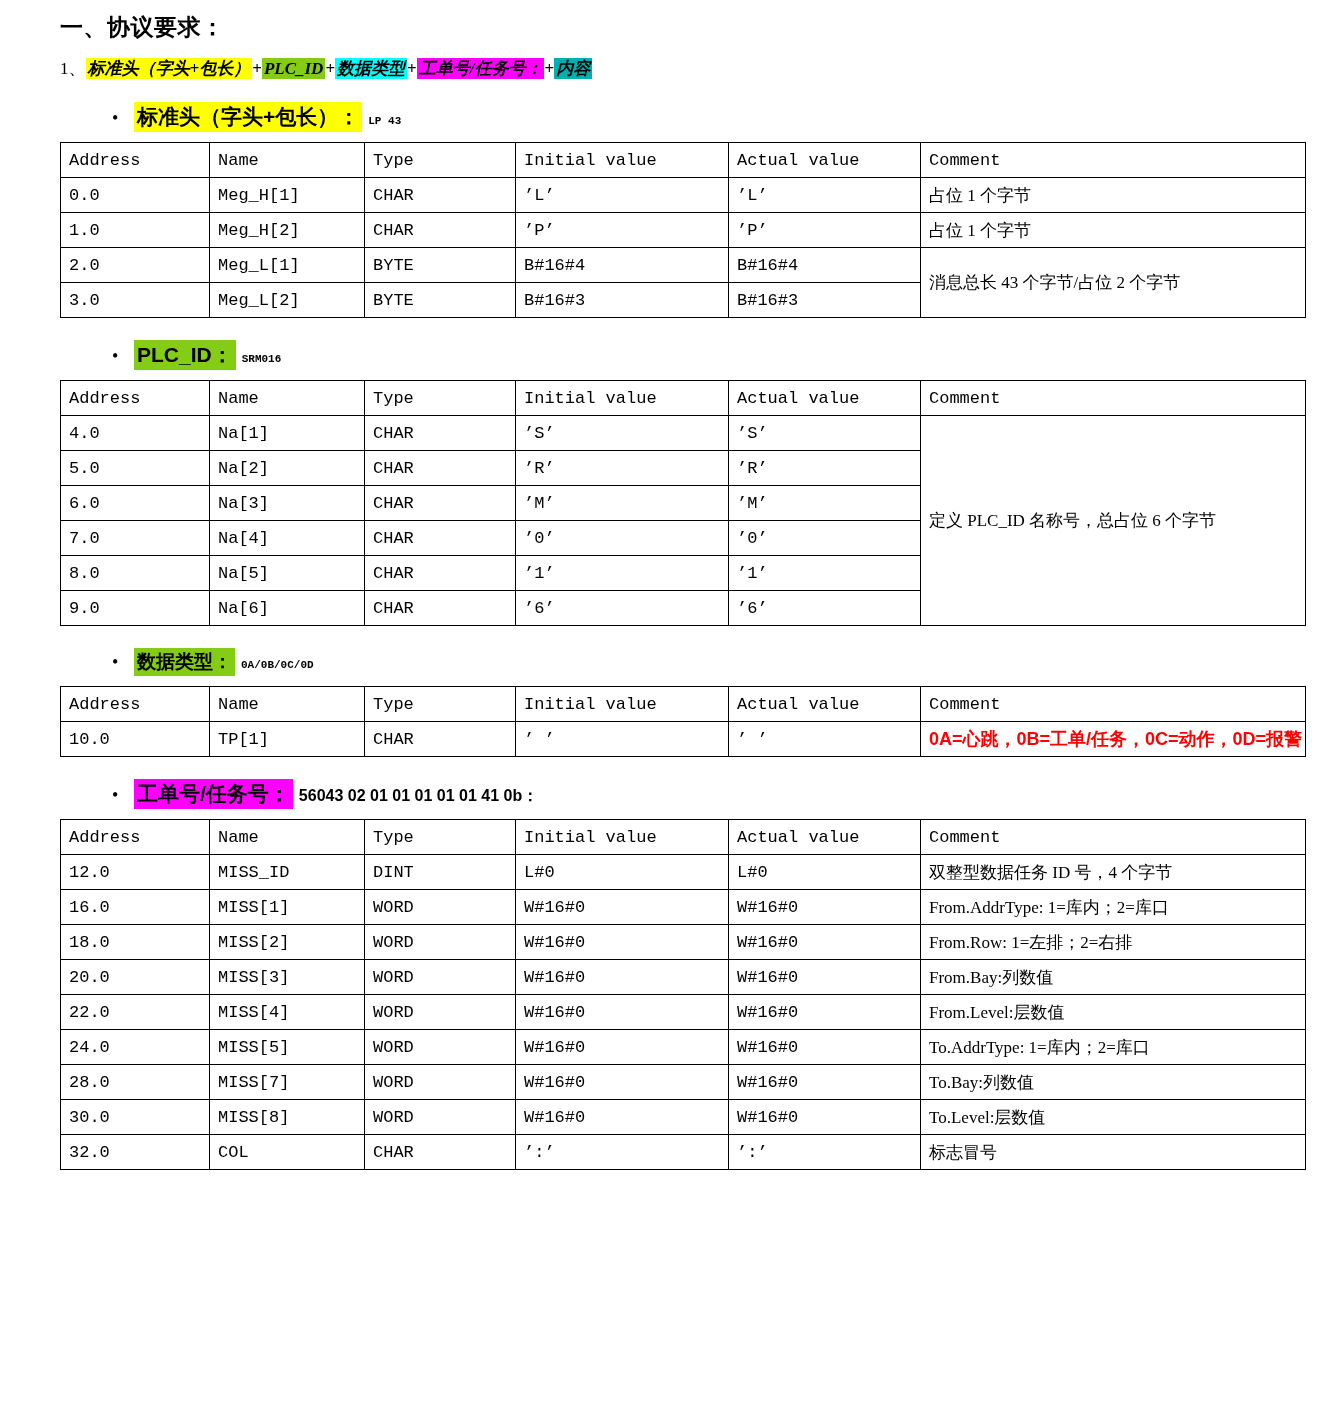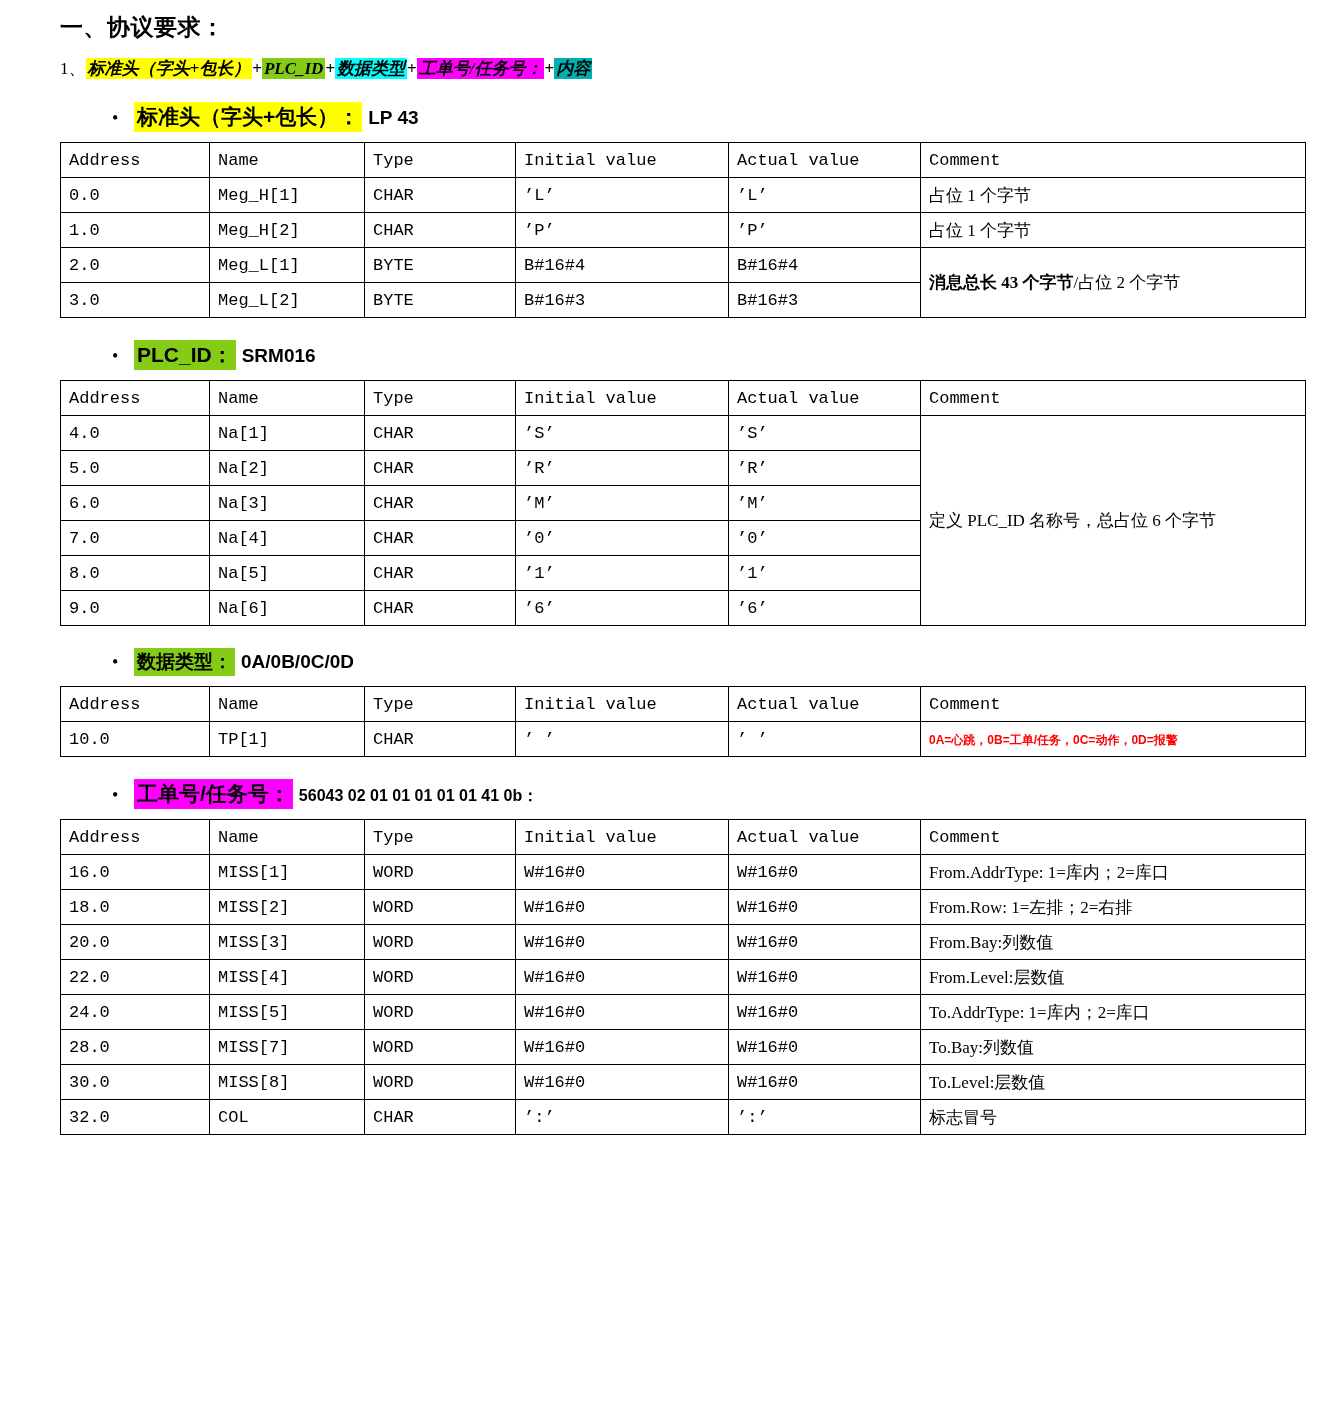--- a/index.html
+++ b/index.html
@@ -59,23 +59,23 @@
     font-size: 21px;
     padding: 1px 3px;
   }
   .bullet .bval {
     font-family: "Liberation Sans", sans-serif;
     font-weight: bold;
     font-size: 16px;
     margin-left: 6px;
   }
   .bullet .bval-mono {
-    font-family: Liberation Sans, sans-serif;
-    font-weight: bold;
-    font-size: 19px;
+    font-family: Liberation Mono, monospace;
+    font-weight: bold;
+    font-size: 11px;
     margin-left: 6px;
   }
   .bullet.small .btitle { font-size: 19px; }
 
   table.proto {
     border-collapse: collapse;
     width: 1246px;
     margin: 8px 0 0 0;
     table-layout: fixed;
   }
@@ -95,22 +95,22 @@
     font-size: 17px;
   }
   table.proto td.mono {
     font-family: "Liberation Mono", monospace;
     font-size: 17px;
   }
   table.proto td.cmt {
     font-family: "Liberation Serif", serif;
     font-size: 17px;
   }
-  td.cmt .bold { font-weight: bold; text-align: center; }
-  td.cmt .red { color: #ff0000; font-weight: bold; font-family: "Liberation Sans", sans-serif; font-size: 12px;}
+  td.cmt .bold { font-weight: normal; text-align: center; }
+  td.cmt .red { color: #ff0000; font-weight: bold; font-family: "Liberation Sans", sans-serif; font-size: 18px;}
   .col-addr { width: 132px; }
   .col-name { width: 138px; }
   .col-type { width: 134px; }
   .col-init { width: 196px; }
   .col-act  { width: 175px; }
   .col-cmt  { width: auto; }
 </style>
 </head>
 <body>
 
@@ -273,20 +273,28 @@
             <th class="col-addr">Address</th>
             <th class="col-name">Name</th>
             <th class="col-type">Type</th>
             <th class="col-init">Initial value</th>
             <th class="col-act">Actual value</th>
             <th class="col-cmt">Comment</th>
           </tr>
         </thead>
         <tbody>
           <tr>
+            <td class="mono">12.0</td>
+            <td class="mono">MISS_ID</td>
+            <td class="mono">DINT</td>
+            <td class="mono">L#0</td>
+            <td class="mono">L#0</td>
+            <td class="cmt">双整型数据任务 ID 号，4 个字节</td>
+          </tr>
+          <tr>
             <td class="mono">16.0</td>
             <td class="mono">MISS[1]</td>
             <td class="mono">WORD</td>
             <td class="mono">W#16#0</td>
             <td class="mono">W#16#0</td>
             <td class="cmt">From.AddrType: 1=库内；2=库口</td>
           </tr>
           <tr>
             <td class="mono">18.0</td>
             <td class="mono">MISS[2]</td>

